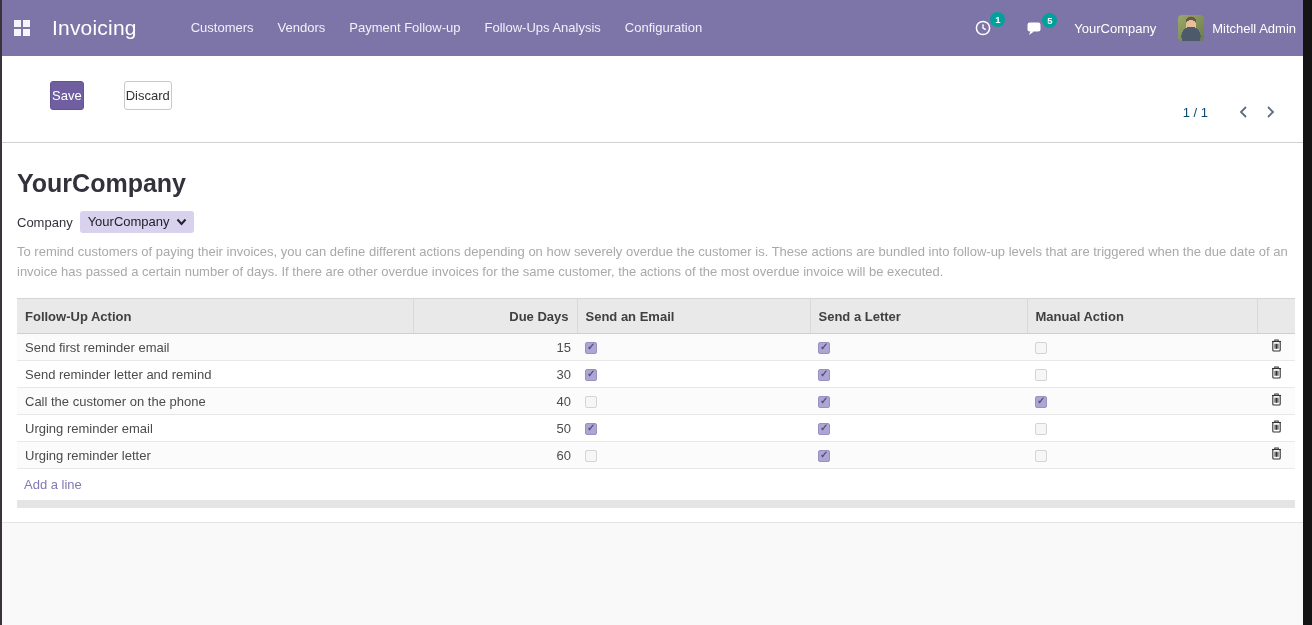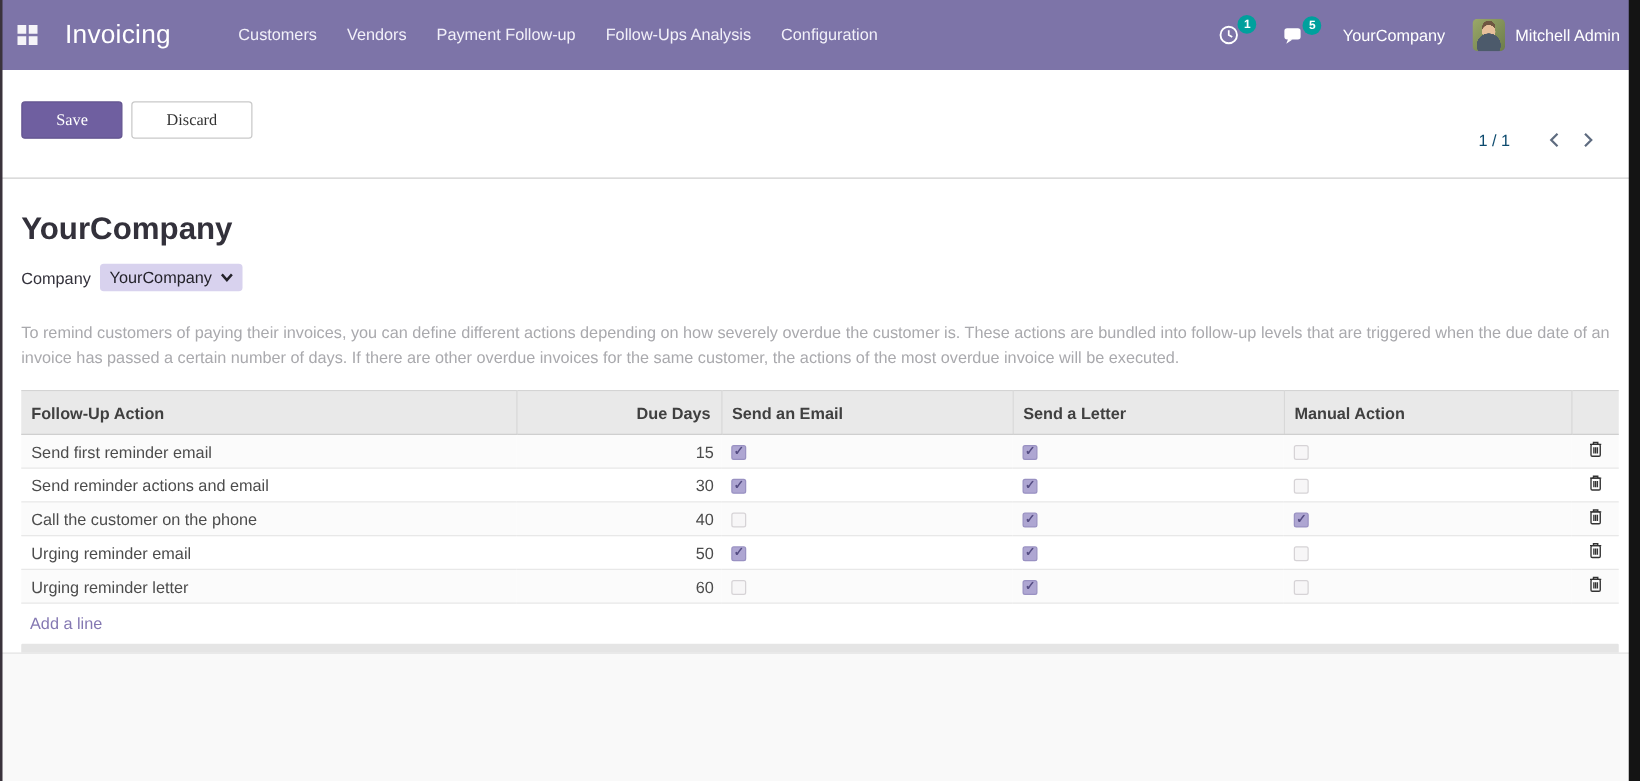--- a/index.html
+++ b/index.html
@@ -45,38 +45,38 @@
       linear-gradient(135deg,#9aa869,#6c7c4a);
   }
   .nav-user { color:#fff; font-size:13px; cursor:pointer; text-decoration:none; margin-right:2px; }
 
   
   .control-panel { background:#fff; border-bottom:1px solid #d0d0d0; height:87px; padding:13px 17px 0 17px; position:relative; }
   .breadcrumb { font-size:18px; color:#6d6a75; }
   .breadcrumb a { color:#8478b2; text-decoration:none; cursor:pointer; }
   .breadcrumb .sep { margin:0 6px; color:#6d6a75; }
   .cp-buttons { margin-top:12px; display:flex; }
-  .btn { font-size:13px; border-radius:3px; padding:6px 27px; cursor:pointer; font-family:Liberation Serif, serif; }
+  .btn { font-size:13px; border-radius:3px; padding:6px 1px; cursor:pointer; font-family:Liberation Sans, sans-serif;margin-left:33px; }
   .btn-save { background:#6f5fa0; border:1px solid #63548f; color:#fff; margin-right:7px; }
   .btn-discard { background:#fff; border:1px solid #c9c9c9; color:#333; }
   .pager { position:absolute; right:28px; top:48px; display:flex; align-items:center; font-size:13px; color:#0c4a6e; }
   .pager-value { margin-right:22px; }
   .pager-btn { cursor:pointer; padding:2px 9px; display:flex; align-items:center; }
 
   
   .sheet { background:#fff; height:379px; padding:0 17px; }
   .record-title { font-size:25px; font-weight:bold; color:#33313b; padding-top:26px; }
   .company-row { margin-top:13px; display:flex; align-items:center; }
   .company-row label { font-size:13px; font-weight:normal; color:#33313b;text-align:center; }
   .select {
     margin-left:7px; background:#d8d2ee; border-radius:3px; padding:3px 7px 4px 8px;
     font-size:13px; color:#23222a; cursor:pointer; display:inline-flex; align-items:center;
   }
   .select svg { margin-left:6px; }
-  .help-text { margin-top:23px; font-size:13px; line-height:19.5px; color:#a9a9ad; max-width:1278px; }
+  .help-text { margin-top:9px; font-size:13px; line-height:19.5px; color:#a9a9ad; max-width:1278px; }
 
   
   table { width:100%; border-collapse:collapse; margin-top:17px; table-layout:fixed; }
   col.c1{width:396px;} col.c2{width:164px;} col.c3{width:233px;} col.c4{width:217px;} col.c5{width:230px;} col.c6{width:38px;}
   thead th {
     background:#e9e9e9; font-size:13px; font-weight:bold; color:#404040; text-align:left;
     height:35px; padding:0 8px; border-top:1px solid #d4d4d4; border-bottom:1px solid #cfcfcf;
     border-right:1px solid #d8d8d8;
   }
   thead th:last-child { border-right:none; }
@@ -203,21 +203,21 @@
           <td class="c-trash"><span class="trash-btn"><svg width="13" height="15" viewBox="0 0 13 15" fill="none" stroke="#333" stroke-width="1.1">
                 <path d="M2 3.5h9"></path>
                 <path d="M4.8 3.3V2h3.4v1.3"></path>
                 <rect x="2.8" y="3.5" width="7.4" height="9.5" rx="1"></rect>
                 <path d="M5.1 5.8v5"></path>
                 <path d="M6.5 5.8v5"></path>
                 <path d="M7.9 5.8v5"></path>
               </svg></span></td>
         </tr>
         <tr>
-          <td class="c-action">Send reminder actions and email</td>
+          <td class="c-action">Send reminder letter and remind</td>
           <td class="c-days">30</td>
           <td><span class="cb checked"></span></td>
           <td><span class="cb checked"></span></td>
           <td><span class="cb"></span></td>
           <td class="c-trash"><span class="trash-btn"><svg width="13" height="15" viewBox="0 0 13 15" fill="none" stroke="#333" stroke-width="1.1">
                 <path d="M2 3.5h9"></path>
                 <path d="M4.8 3.3V2h3.4v1.3"></path>
                 <rect x="2.8" y="3.5" width="7.4" height="9.5" rx="1"></rect>
                 <path d="M5.1 5.8v5"></path>
                 <path d="M6.5 5.8v5"></path>

